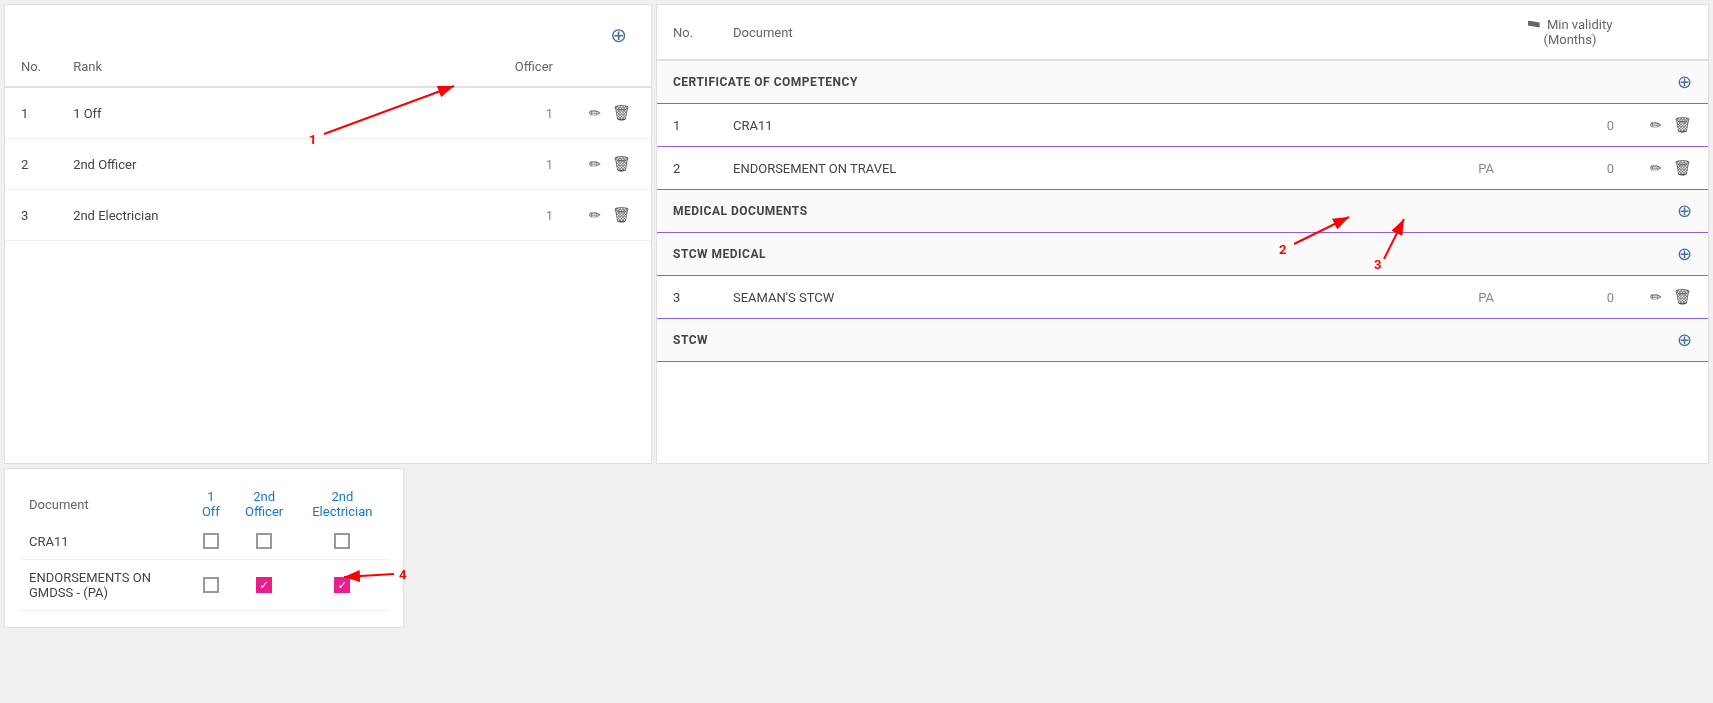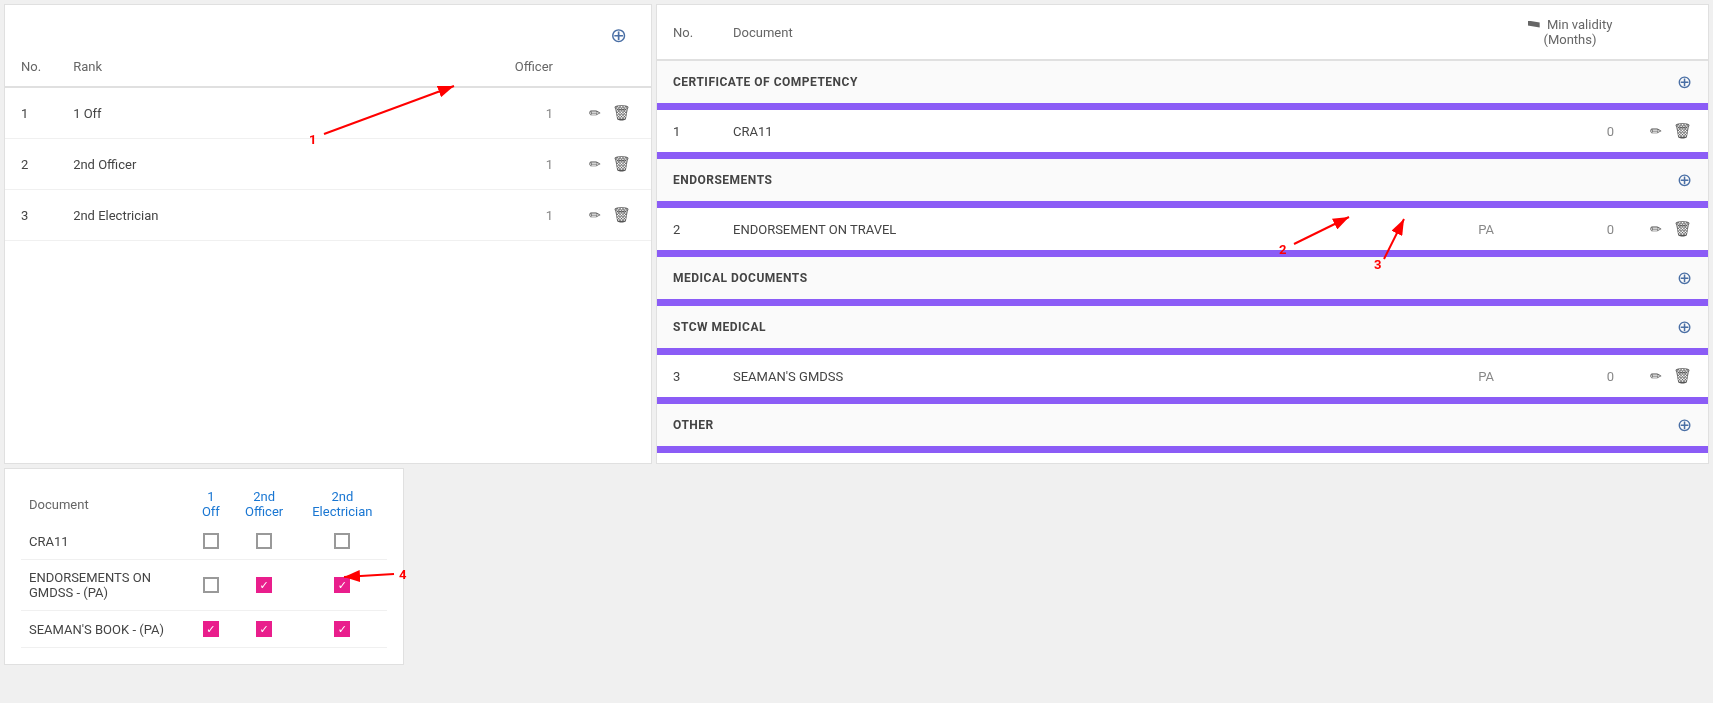--- a/index.html
+++ b/index.html
@@ -103,21 +103,21 @@
 
     .doc-panel thead th {
       padding: 12px 16px;
       text-align: left;
       color: #666;
       font-weight: 400;
       font-size: 13px;
     }
 
     .doc-panel tbody tr {
-      border-bottom: 7px solid #8b5cf6;
+      border-bottom: 1px solid #8b5cf6;
     }
 
     .doc-panel tbody td {
       padding: 10px 16px;
       color: #444;
     }
 
     .doc-section-header td {
       font-weight: 700;
       font-size: 12px;
@@ -327,26 +327,20 @@
             <tr>
       <td>1</td>
       <td>CRA11</td>
       <td class="pa-col" style="text-align:right; padding-right:16px;"></td>
       <td class="min-val-col" style="text-align:right; padding-right:16px;">0</td>
       <td class="action-col" style="text-align:right; padding-right:12px; white-space:nowrap;">
         <button class="action-btn">✏</button>
         <button class="action-btn" style="font-size:15px;">🗑</button>
       </td>
     </tr>
-            <tr class="doc-section-header">
-    <td colspan="4">ENDORSEMENTS</td>
-    <td style="text-align:right; padding-right:12px;">
-      <button class="section-add-btn">⊕</button>
-    </td>
-  </tr>
             <tr>
       <td>2</td>
       <td>ENDORSEMENT ON TRAVEL</td>
       <td class="pa-col" style="text-align:right; padding-right:16px;">PA</td>
       <td class="min-val-col" style="text-align:right; padding-right:16px;">0</td>
       <td class="action-col" style="text-align:right; padding-right:12px; white-space:nowrap;">
         <button class="action-btn">✏</button>
         <button class="action-btn" style="font-size:15px;">🗑</button>
       </td>
     </tr>
@@ -357,30 +351,30 @@
     </td>
   </tr>
             <tr class="doc-section-header">
     <td colspan="4">STCW MEDICAL</td>
     <td style="text-align:right; padding-right:12px;">
       <button class="section-add-btn">⊕</button>
     </td>
   </tr>
             <tr>
       <td>3</td>
-      <td>SEAMAN'S GMDSS</td>
+      <td>SEAMAN'S STCW</td>
       <td class="pa-col" style="text-align:right; padding-right:16px;">PA</td>
       <td class="min-val-col" style="text-align:right; padding-right:16px;">0</td>
       <td class="action-col" style="text-align:right; padding-right:12px; white-space:nowrap;">
         <button class="action-btn">✏</button>
         <button class="action-btn" style="font-size:15px;">🗑</button>
       </td>
     </tr>
             <tr class="doc-section-header">
-    <td colspan="4">OTHER</td>
+    <td colspan="4">STCW</td>
     <td style="text-align:right; padding-right:12px;">
       <button class="section-add-btn">⊕</button>
     </td>
   </tr>
           </tbody>
       </table>
     </div>
 
     <svg class="annotation-layer" xmlns="http://www.w3.org/2000/svg" style="position:absolute; top:0; left:0; pointer-events:none;">
 
@@ -446,35 +440,17 @@
                 <div class="cb-container">
                   <span class="checkbox-checked">✓</span>
                 </div>
               </td>
     <td class="center">
                 <div class="cb-container">
                   <span class="checkbox-checked">✓</span>
                 </div>
               </td>
   </tr>
-            <tr>
-    <td>SEAMAN'S BOOK - (PA)</td>
-    <td class="center">
-                <div class="cb-container">
-                  <span class="checkbox-checked">✓</span>
-                </div>
-              </td>
-    <td class="center">
-                <div class="cb-container">
-                  <span class="checkbox-checked">✓</span>
-                </div>
-              </td>
-    <td class="center">
-                <div class="cb-container">
-                  <span class="checkbox-checked">✓</span>
-                </div>
-              </td>
-  </tr>
           </tbody>
       </table>
     </div>
   </div>
 </div>
 
 </body></html>

